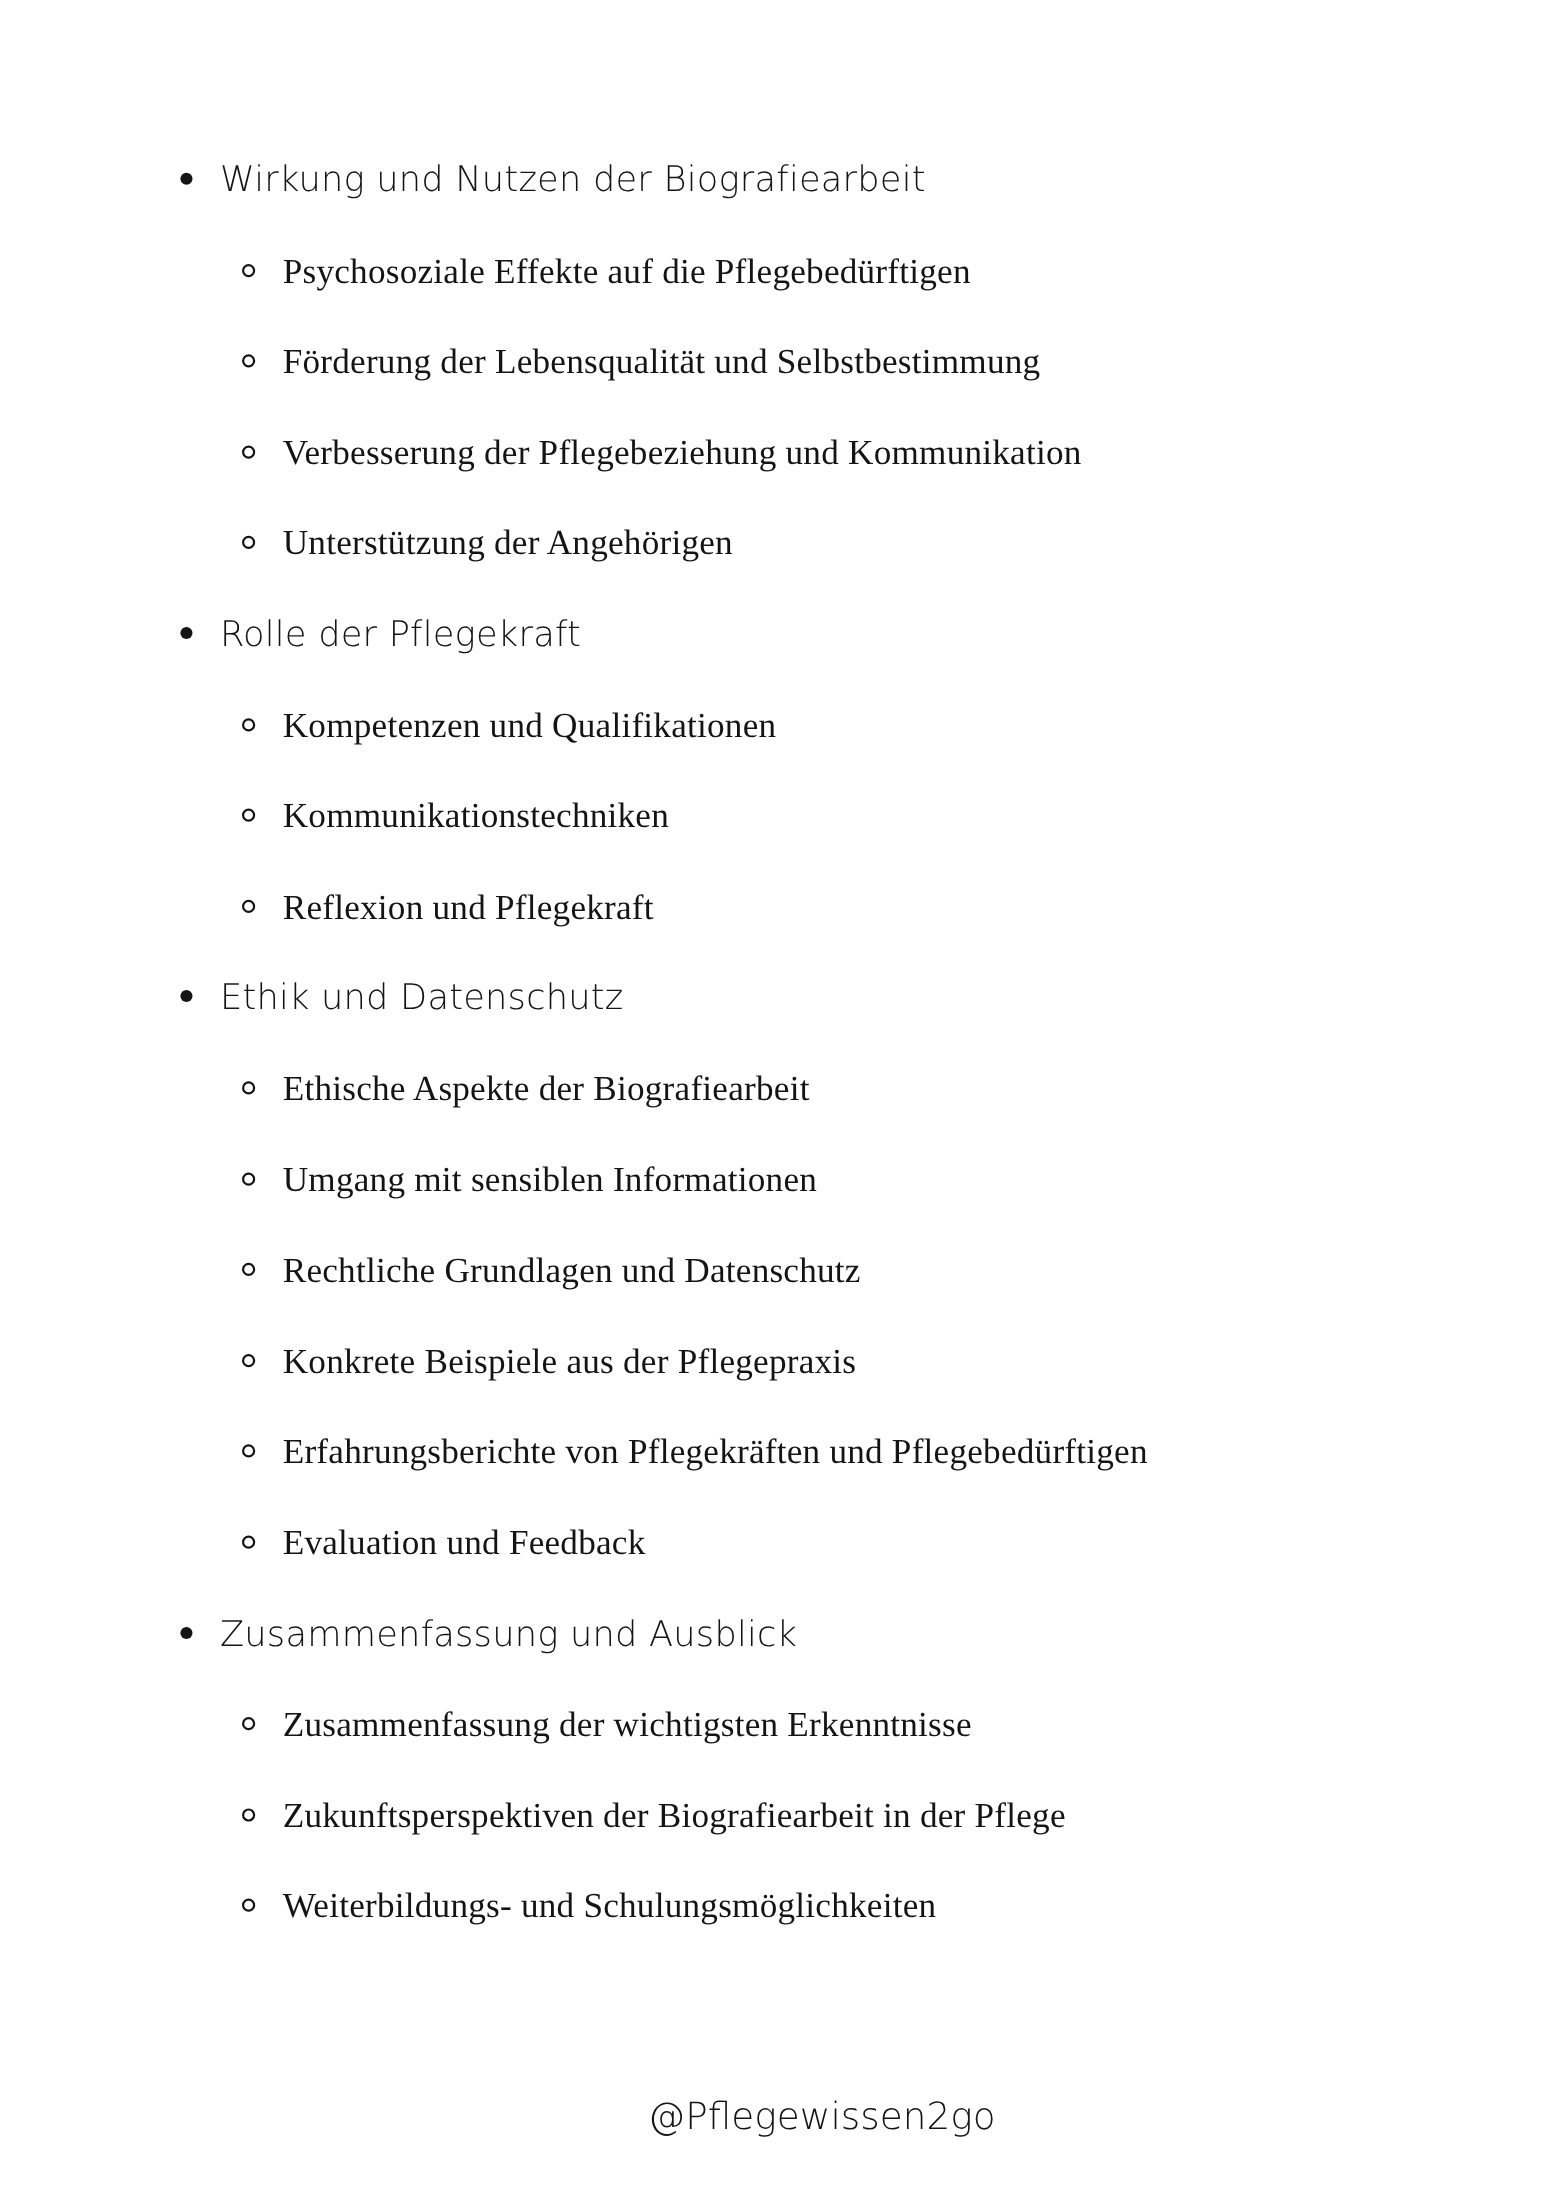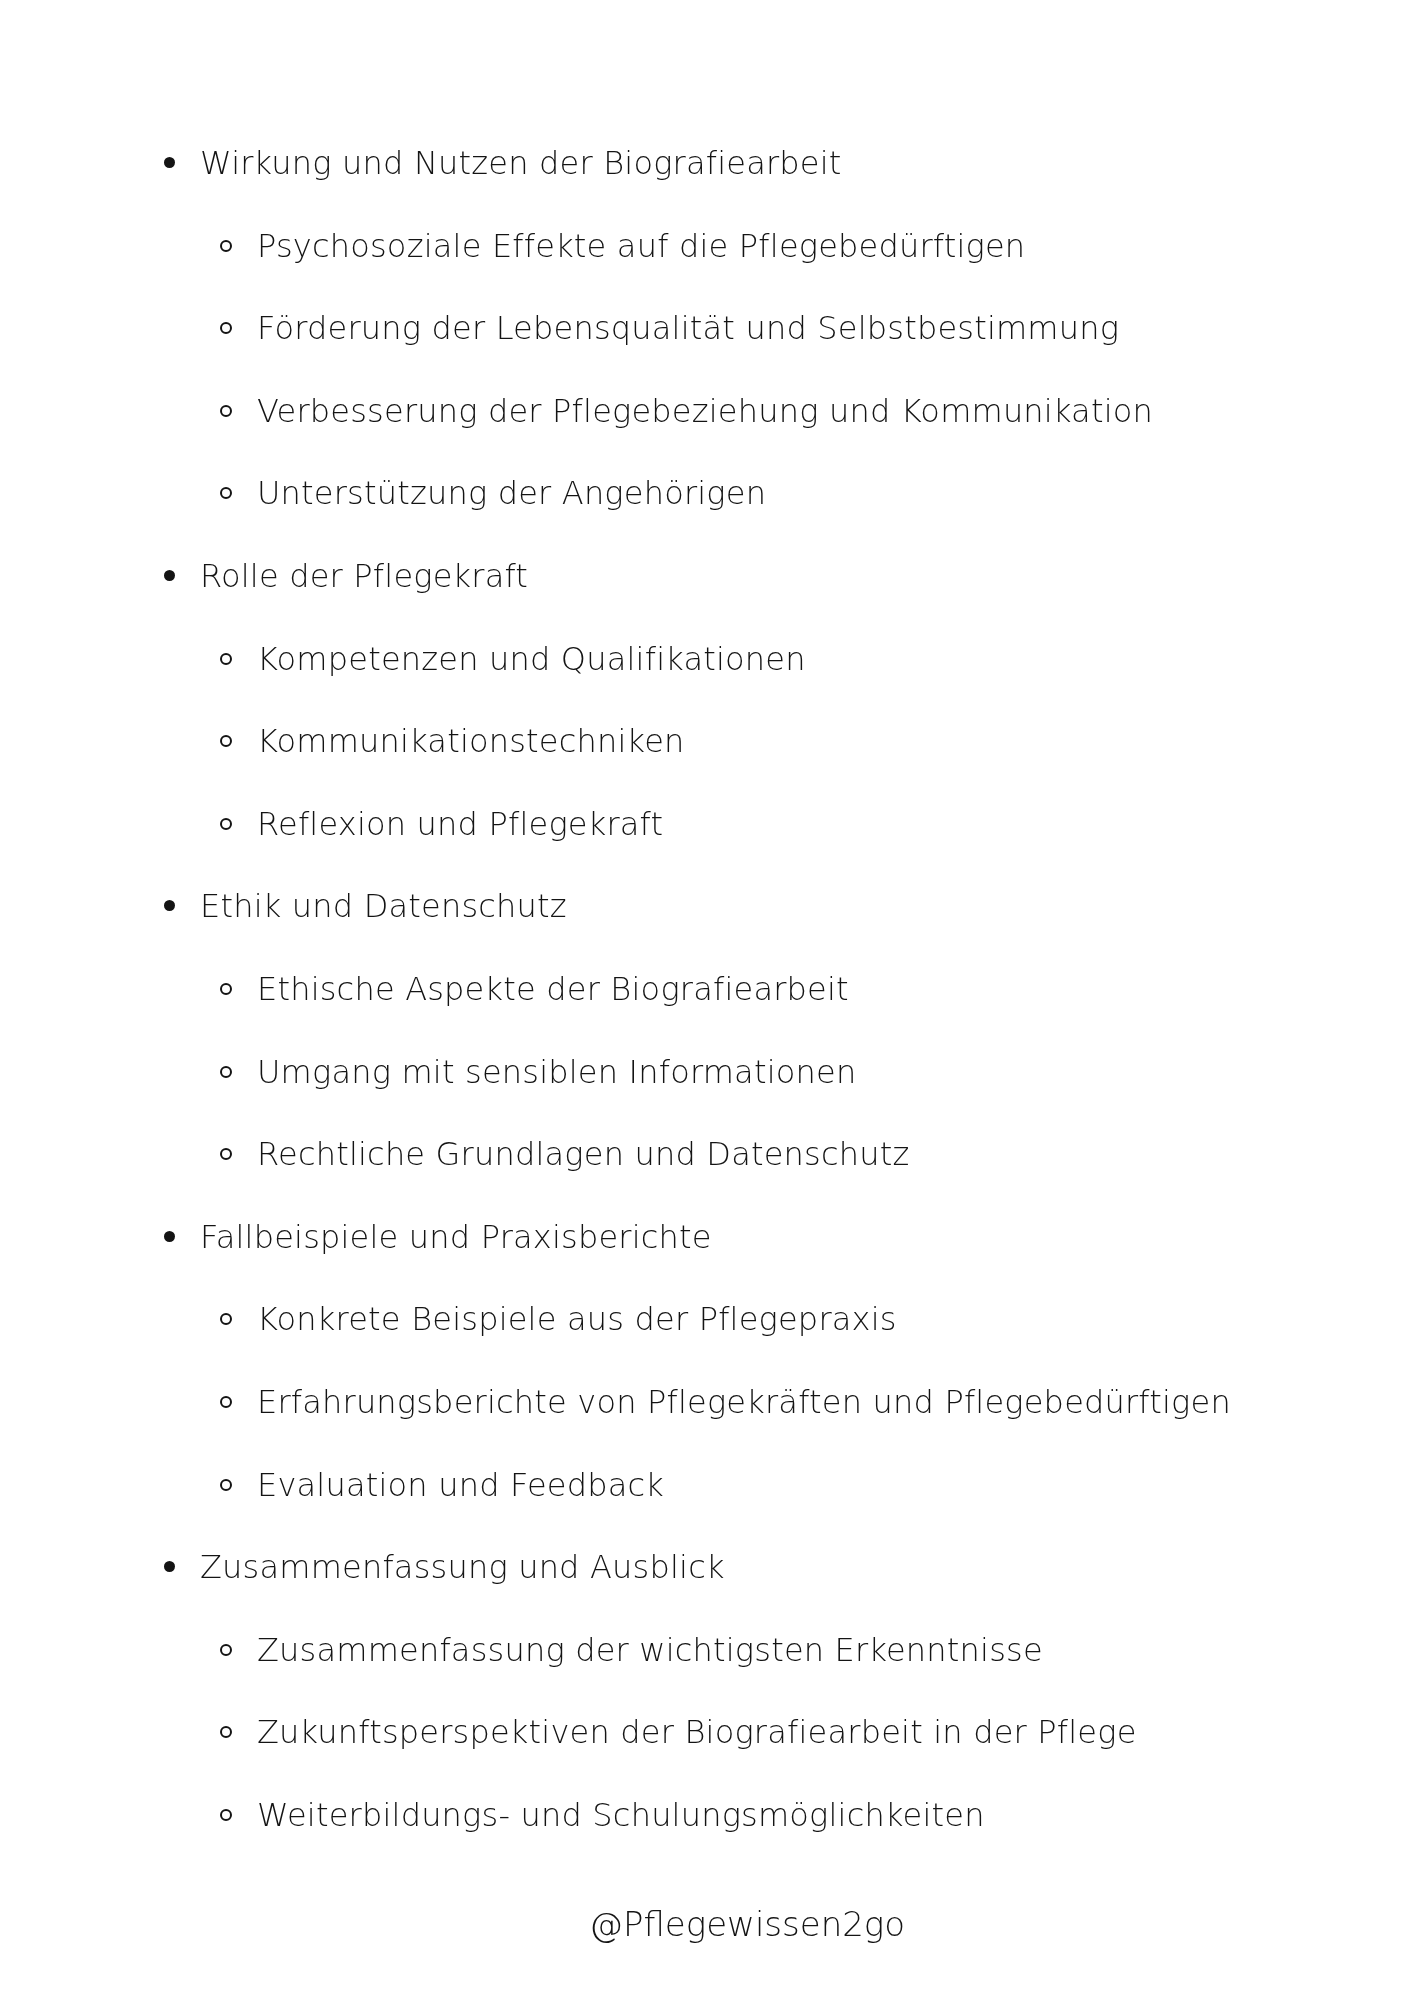--- a/index.html
+++ b/index.html
@@ -3,21 +3,21 @@
   <meta charset="utf-8">
   <style>
     html, body { margin: 0; padding: 0; background: #ffffff; }
     body { width: 1414px; height: 2000px; position: relative; overflow: hidden;
            font-family: "DejaVu Sans", sans-serif; color: #141414; }
     .page { position: absolute; left: 0; top: 0; width: 1414px; height: 2000px; background: #ffffff; padding-left: 32px; }
     .outline { position: absolute; left: 0; top: 139px; width: 1414px; margin: 0; padding: 0; list-style: none; }
     .row { position: relative; height: 82.6px; line-height: 48px; font-size: 32px; font-weight: 300;
            letter-spacing: 0.2px; white-space: nowrap; }
     .row.lvl1 { padding-left: 200px; }
-    .row.lvl2 { padding-left: 257px; }
+    .row.lvl2 { padding-left: 257px; font-family: Liberation Serif, serif; }
     .bullet { position: absolute; top: 18px; }
     .lvl1 .bullet { left: 164px; width: 11px; height: 11px; border-radius: 50%; background: #141414; }
     .lvl2 .bullet { left: 220px; width: 8px; height: 8px; border-radius: 50%; border: 2px solid #141414; top: 18px; }
     .footer { position: absolute; left: 0; top: 1900px; width: 1414px; text-align: center;
               font-size: 34px; font-weight: 300; color: #141414; line-height: 48px; margin-left: 40px; }
   </style>
 </head>
 <body>
 
 <div class="page">
@@ -28,21 +28,20 @@
     <li class="row lvl2"><span class="bullet"></span><span>Verbesserung der Pflegebeziehung und Kommunikation</span></li>
     <li class="row lvl2"><span class="bullet"></span><span>Unterstützung der Angehörigen</span></li>
     <li class="row lvl1"><span class="bullet"></span><span>Rolle der Pflegekraft</span></li>
     <li class="row lvl2"><span class="bullet"></span><span>Kompetenzen und Qualifikationen</span></li>
     <li class="row lvl2"><span class="bullet"></span><span>Kommunikationstechniken</span></li>
     <li class="row lvl2"><span class="bullet"></span><span>Reflexion und Pflegekraft</span></li>
     <li class="row lvl1"><span class="bullet"></span><span>Ethik und Datenschutz</span></li>
     <li class="row lvl2"><span class="bullet"></span><span>Ethische Aspekte der Biografiearbeit</span></li>
     <li class="row lvl2"><span class="bullet"></span><span>Umgang mit sensiblen Informationen</span></li>
     <li class="row lvl2"><span class="bullet"></span><span>Rechtliche Grundlagen und Datenschutz</span></li>
-    <li class="row lvl1"><span class="bullet"></span><span>Fallbeispiele und Praxisberichte</span></li>
     <li class="row lvl2"><span class="bullet"></span><span>Konkrete Beispiele aus der Pflegepraxis</span></li>
     <li class="row lvl2"><span class="bullet"></span><span>Erfahrungsberichte von Pflegekräften und Pflegebedürftigen</span></li>
     <li class="row lvl2"><span class="bullet"></span><span>Evaluation und Feedback</span></li>
     <li class="row lvl1"><span class="bullet"></span><span>Zusammenfassung und Ausblick</span></li>
     <li class="row lvl2"><span class="bullet"></span><span>Zusammenfassung der wichtigsten Erkenntnisse</span></li>
     <li class="row lvl2"><span class="bullet"></span><span>Zukunftsperspektiven der Biografiearbeit in der Pflege</span></li>
     <li class="row lvl2"><span class="bullet"></span><span>Weiterbildungs- und Schulungsmöglichkeiten</span></li>
   </ul>
 
   <div class="footer">@Pflegewissen2go</div>

